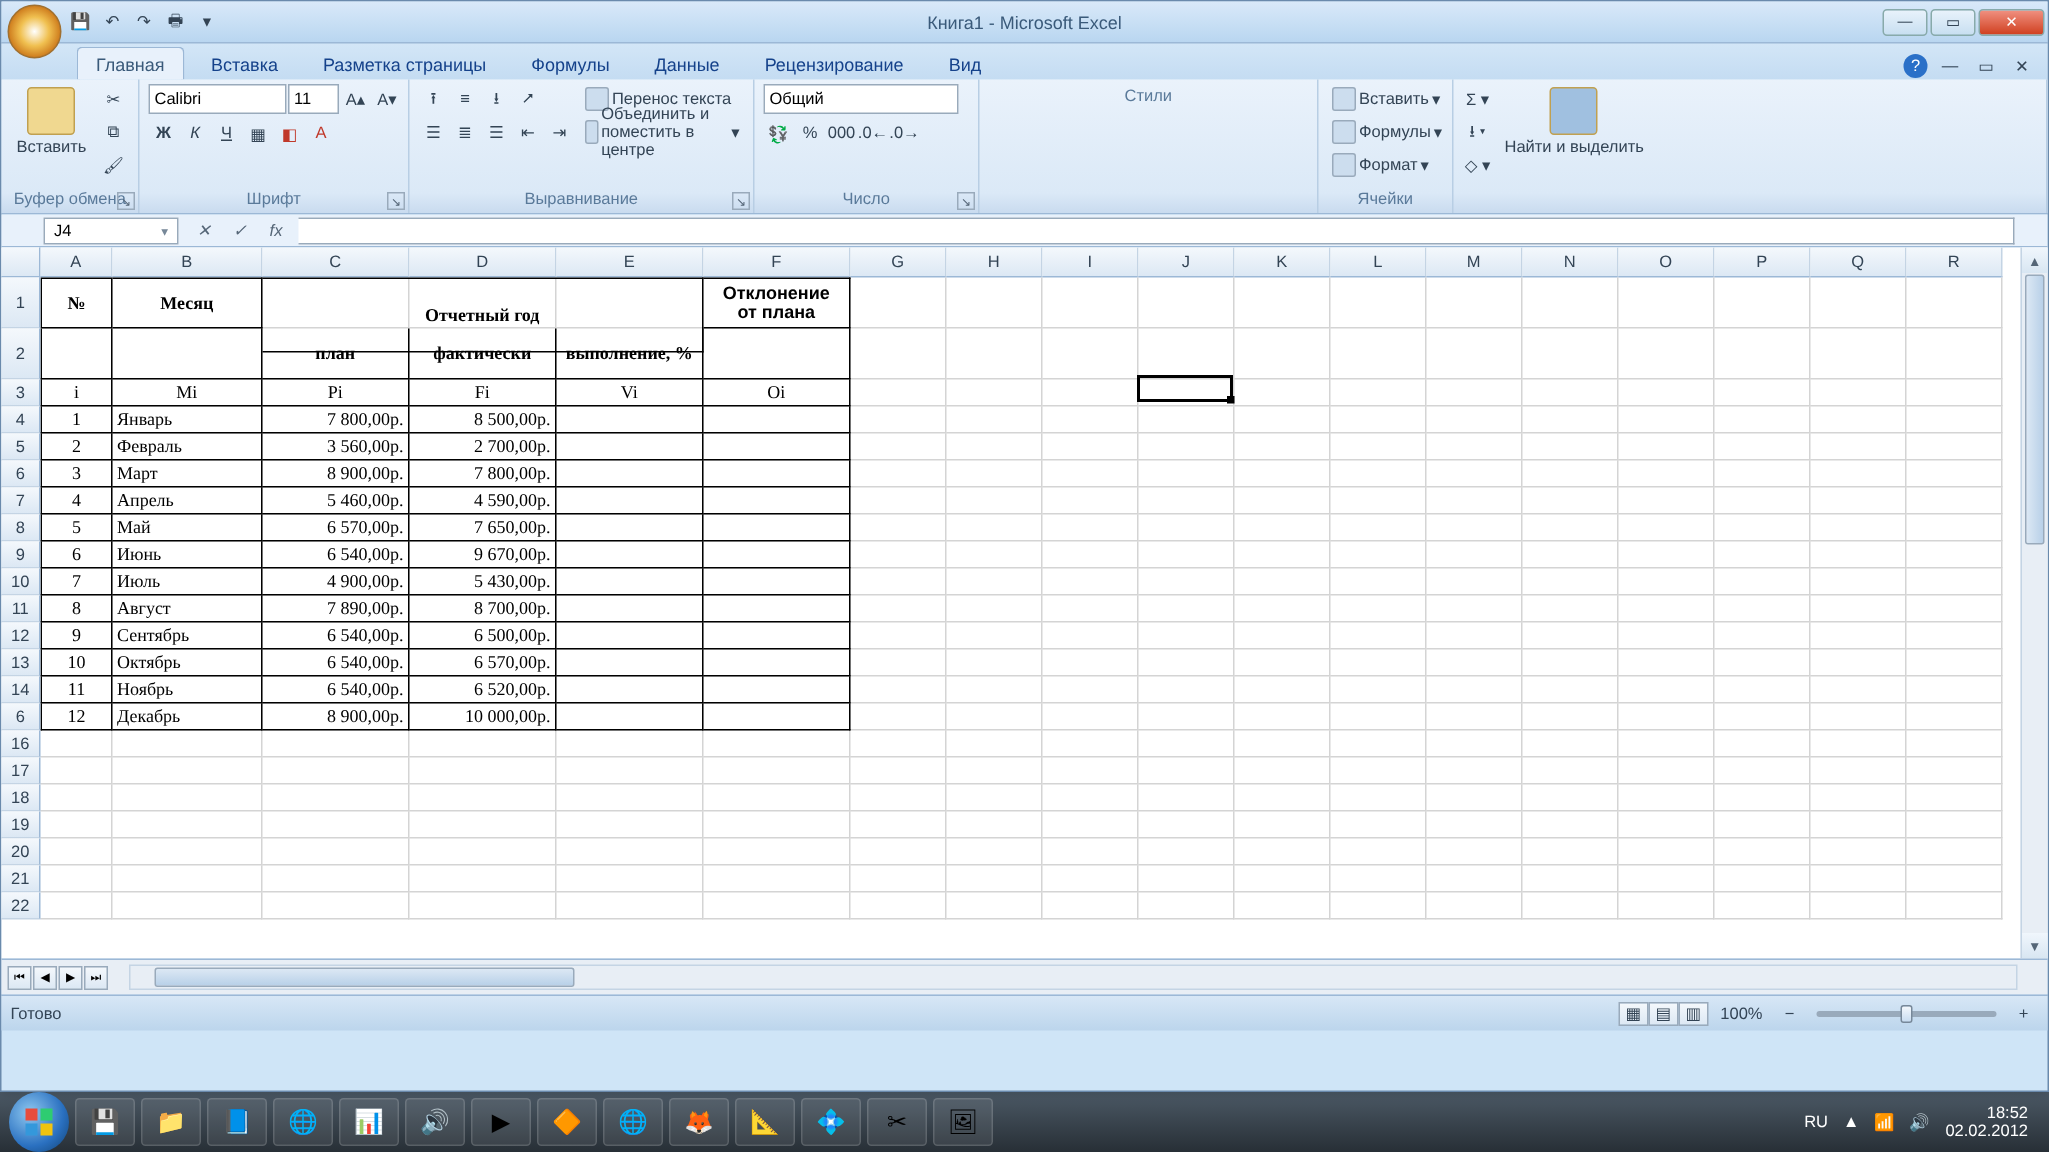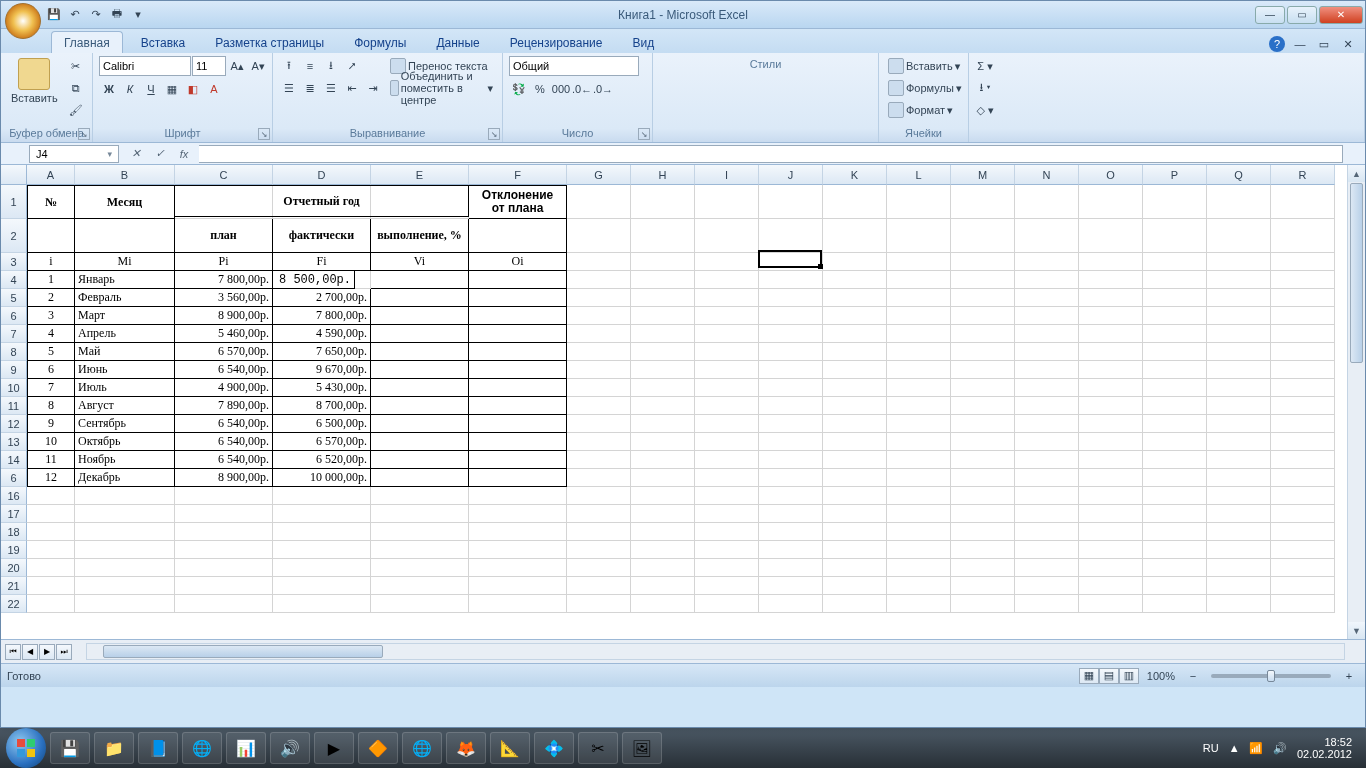--- a/index.html
+++ b/index.html
@@ -236,20 +236,24 @@
     <div class="rgroup-label">Ячейки</div>
   </div>
 
   <div class="rgroup" style="flex:1">
     <div class="rgroup-body">
       <div class="small-stack">
         <div class="tool-btn">Σ ▾</div>
         <div class="tool-btn">⭳ ▾</div>
         <div class="tool-btn">◇ ▾</div>
       </div>
+      <div class="big-btn">
+            <div class="ico" style="background:#a0c0e0"></div>
+            <span style="text-align:center; line-height:1.1;">Найти и выделить</span>
+          </div>
     </div>
   </div>
 </div>
 
 <div class="formula-row">
   <div class="namebox">
         <span>J4</span>
         <span style="font-size:9px;color:#789">▾</span>
       </div>
   <div class="fx-area">
@@ -701,40 +705,40 @@
           <div class="cell " style="left: 796px; top: 410px; width: 64px; height: 18px;"></div>
           <div class="cell " style="left: 860px; top: 410px; width: 64px; height: 18px;"></div>
           <div class="cell " style="left: 924px; top: 410px; width: 64px; height: 18px;"></div>
           <div class="cell " style="left: 988px; top: 410px; width: 64px; height: 18px;"></div>
           <div class="cell " style="left: 1052px; top: 410px; width: 64px; height: 18px;"></div>
           <div class="cell " style="left: 1116px; top: 410px; width: 64px; height: 18px;"></div>
           <div class="cell " style="left: 1180px; top: 410px; width: 64px; height: 18px;"></div>
           <div class="cell " style="left: 1244px; top: 410px; width: 64px; height: 18px;"></div>
           <div class="cell header-bold tbl-border tbl-border-top tbl-border-left" style="left: 0px; top: 0px; width: 48px; height: 34px;">№</div>
           <div class="cell header-bold tbl-border tbl-border-top" style="left: 48px; top: 0px; width: 100px; height: 34px;">Месяц</div>
-          <div class="cell header-bold tbl-border tbl-border-top" style="left: 148px; top: 0px; width: 294px; height: 32px;">Отчетный год</div>
+          <div class="cell header-bold tbl-border tbl-border-top" style="left: 148px; top: 0px; width: 294px; height: 50px;">Отчетный год</div>
           <div class="cell header-bold tbl-border tbl-border-top" style="left: 442px; top: 0px; width: 98px; height: 34px;">
             <div style="text-align:center;width:100%;line-height:1.1">Отклонение<br>от плана</div>
           </div>
           <div class="cell tbl-border tbl-border-left" style="left: 0px; top: 34px; width: 48px; height: 34px;"></div>
           <div class="cell tbl-border" style="left: 48px; top: 34px; width: 100px; height: 34px;"></div>
           <div class="cell header-bold tbl-border" style="left: 148px; top: 34px; width: 98px; height: 34px;">план</div>
           <div class="cell header-bold tbl-border" style="left: 246px; top: 34px; width: 98px; height: 34px;">фактически</div>
           <div class="cell header-bold tbl-border" style="left: 344px; top: 34px; width: 98px; height: 34px;">выполнение, %</div>
           <div class="cell tbl-border" style="left: 442px; top: 34px; width: 98px; height: 34px;"></div>
           <div class="cell center tbl-border tbl-border-left" style="left: 0px; top: 68px; width: 48px; height: 18px;">i</div>
           <div class="cell center tbl-border" style="left: 48px; top: 68px; width: 100px; height: 18px;">Mi</div>
           <div class="cell center tbl-border" style="left: 148px; top: 68px; width: 98px; height: 18px;">Pi</div>
           <div class="cell center tbl-border" style="left: 246px; top: 68px; width: 98px; height: 18px;">Fi</div>
           <div class="cell center tbl-border" style="left: 344px; top: 68px; width: 98px; height: 18px;">Vi</div>
           <div class="cell center tbl-border" style="left: 442px; top: 68px; width: 98px; height: 18px;">Oi</div>
           <div class="cell center tbl-border tbl-border-left" style="left: 0px; top: 86px; width: 48px; height: 18px;">1</div>
           <div class="cell tbl-border" style="left: 48px; top: 86px; width: 100px; height: 18px;">Январь</div>
           <div class="cell right tbl-border" style="left: 148px; top: 86px; width: 98px; height: 18px;">7 800,00р.</div>
-          <div class="cell right tbl-border" style="left: 230px; top: 86px; width: 98px; height: 18px; font-family: Liberation Mono, monospace;">8 500,00р.</div>
+          <div class="cell right tbl-border" style="left: 246px; top: 86px; width: 98px; height: 18px;">8 500,00р.</div>
           <div class="cell tbl-border" style="left: 344px; top: 86px; width: 98px; height: 18px;"></div>
           <div class="cell tbl-border" style="left: 442px; top: 86px; width: 98px; height: 18px;"></div>
           <div class="cell center tbl-border tbl-border-left" style="left: 0px; top: 104px; width: 48px; height: 18px;">2</div>
           <div class="cell tbl-border" style="left: 48px; top: 104px; width: 100px; height: 18px;">Февраль</div>
           <div class="cell right tbl-border" style="left: 148px; top: 104px; width: 98px; height: 18px;">3 560,00р.</div>
           <div class="cell right tbl-border" style="left: 246px; top: 104px; width: 98px; height: 18px;">2 700,00р.</div>
           <div class="cell tbl-border" style="left: 344px; top: 104px; width: 98px; height: 18px;"></div>
           <div class="cell tbl-border" style="left: 442px; top: 104px; width: 98px; height: 18px;"></div>
           <div class="cell center tbl-border tbl-border-left" style="left: 0px; top: 122px; width: 48px; height: 18px;">3</div>
           <div class="cell tbl-border" style="left: 48px; top: 122px; width: 100px; height: 18px;">Март</div>

